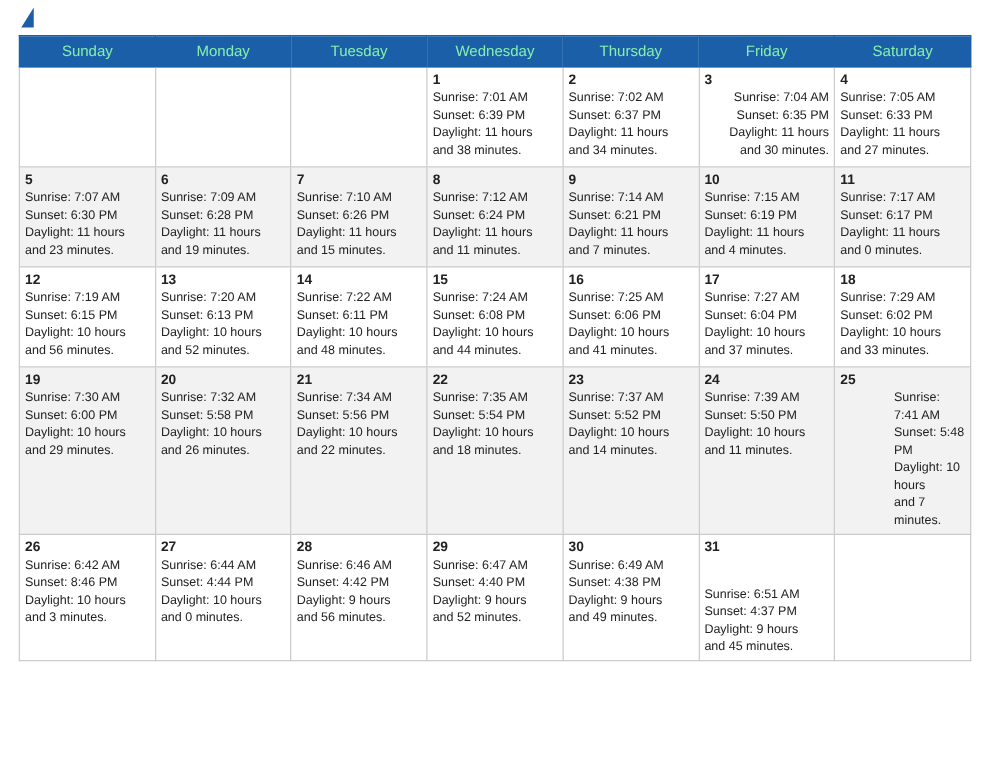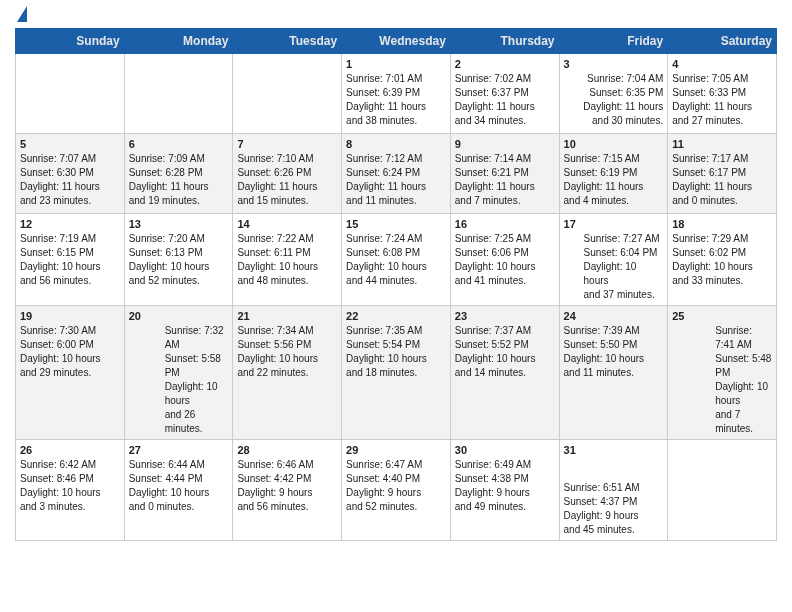--- a/index.html
+++ b/index.html
@@ -60,25 +60,25 @@
       font-size: 15px;
       color: #444;
     }
     table {
       width: 100%;
       border-collapse: collapse;
       table-layout: fixed;
     }
     thead th {
       background-color: #1a5fa8;
-      color: #e5e5e5;
+      color: #86efac;
       font-size: 12px;
-      font-weight: bold;
+      font-weight: normal;
       padding: 5px 4px;
-      text-align: right;
+      text-align: center;
       border: 1px solid #1a5fa8;
     }
     tbody td {
       border: 1px solid #ccc;
       vertical-align: top;
       padding: 4px 4px 3px 4px;
       font-size: 9.5px;
       color: #222;
       height: 80px;
     }
@@ -248,21 +248,21 @@
           </td>
           <td>
             <div class="day-num">16</div>
             <div class="cell-info" style="white-space: pre-line;">Sunrise: 7:25 AM
 Sunset: 6:06 PM
 Daylight: 10 hours
 and 41 minutes.</div>
           </td>
           <td>
             <div class="day-num">17</div>
-            <div class="cell-info" style="white-space: pre-line; margin-left: 20px;">Sunrise: 7:27 AM
+            <div class="cell-info" style="white-space: pre-line;">Sunrise: 7:27 AM
 Sunset: 6:04 PM
 Daylight: 10 hours
 and 37 minutes.</div>
           </td>
           <td>
             <div class="day-num">18</div>
             <div class="cell-info" style="white-space: pre-line;">Sunrise: 7:29 AM
 Sunset: 6:02 PM
 Daylight: 10 hours
 and 33 minutes.</div>
@@ -271,21 +271,21 @@
         <tr>
           <td>
             <div class="day-num">19</div>
             <div class="cell-info" style="white-space: pre-line;">Sunrise: 7:30 AM
 Sunset: 6:00 PM
 Daylight: 10 hours
 and 29 minutes.</div>
           </td>
           <td>
             <div class="day-num">20</div>
-            <div class="cell-info" style="white-space: pre-line; margin-left: 36px;">Sunrise: 7:32 AM
+            <div class="cell-info" style="white-space: pre-line;">Sunrise: 7:32 AM
 Sunset: 5:58 PM
 Daylight: 10 hours
 and 26 minutes.</div>
           </td>
           <td>
             <div class="day-num">21</div>
             <div class="cell-info" style="white-space: pre-line;">Sunrise: 7:34 AM
 Sunset: 5:56 PM
 Daylight: 10 hours
 and 22 minutes.</div>

